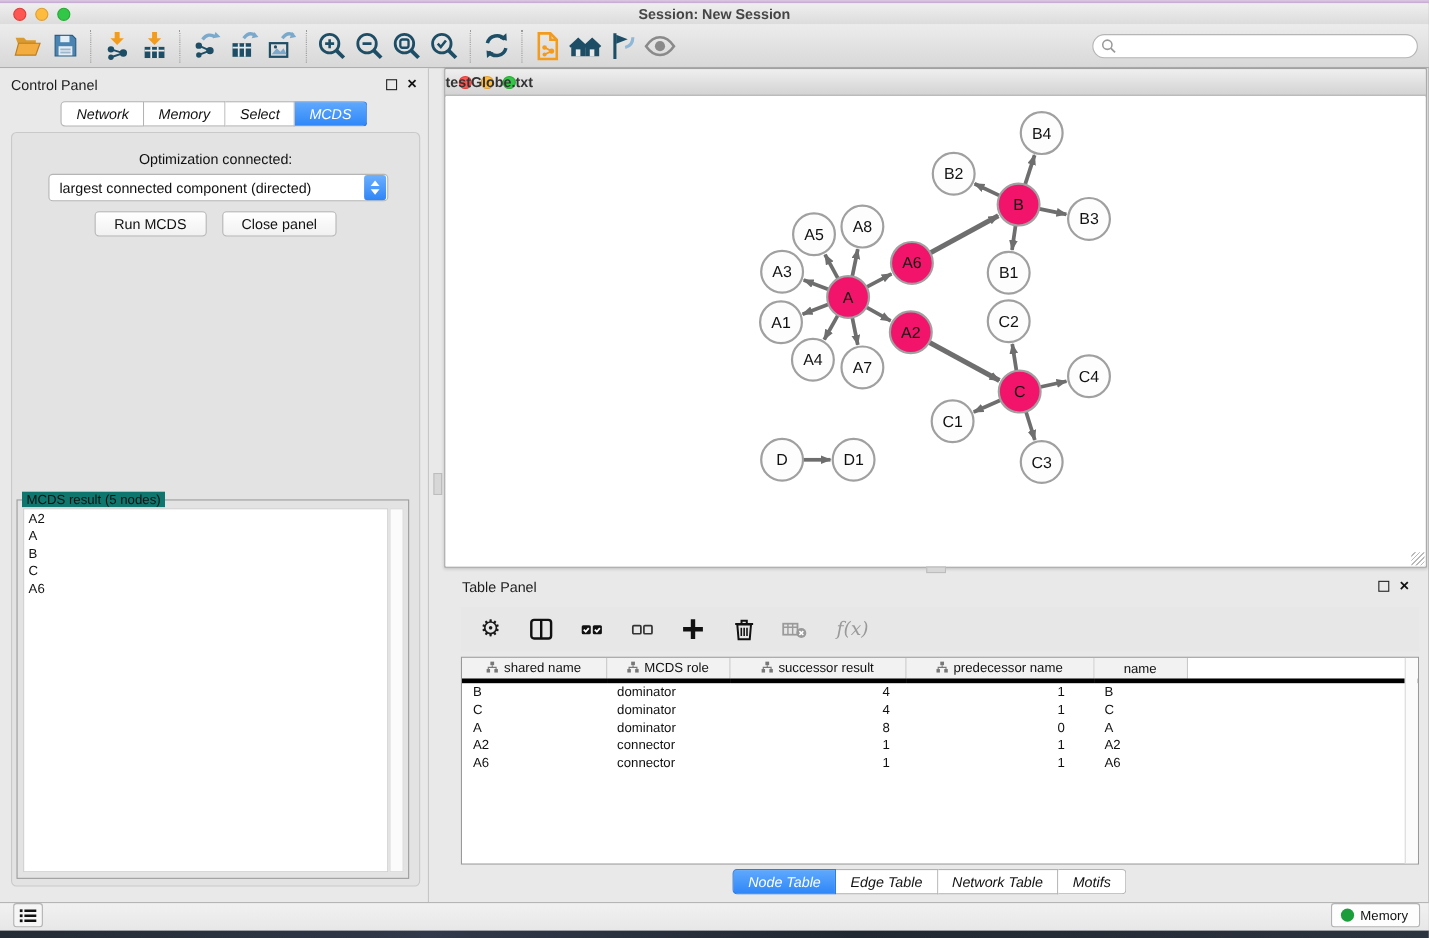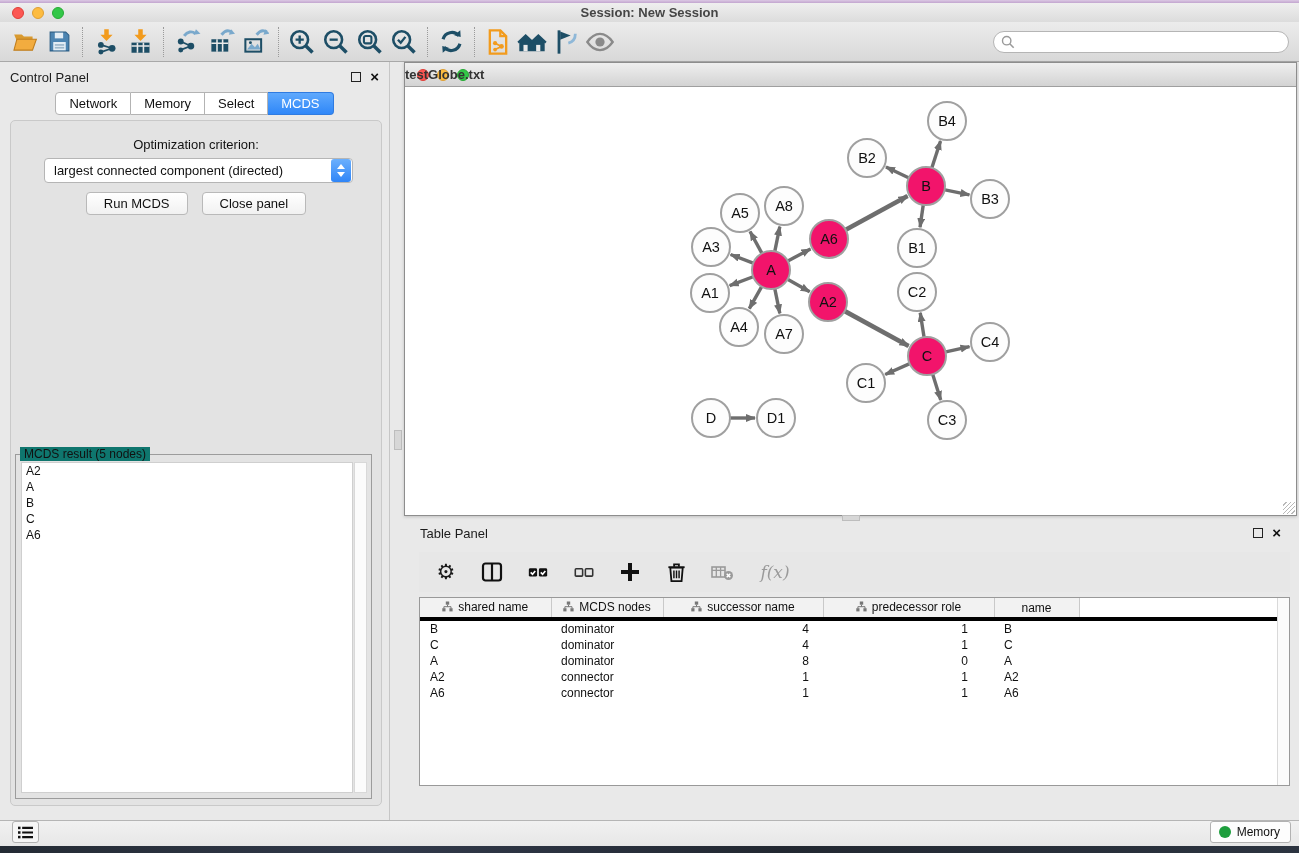--- a/index.html
+++ b/index.html
@@ -35,21 +35,21 @@
   .control-panel { position:absolute; left:0; top:62px; width:390px; height:758px;
     background:#e9e9e9; border-right:1px solid #c6c6c6; }
   .panel-head { position:relative; height:30px; display:flex; align-items:center; padding:0 10px; }
   .panel-title { font-size:13px; color:#1c1c1c; }
   .win-icons { margin-left:auto; display:flex; gap:9px; align-items:center; }
   .float-box { width:10px; height:10px; border:1.6px solid #222; }
   .close-x { font-size:15px; font-weight:700; color:#111; line-height:10px; }
 
   .seg-row { display:flex; justify-content:center; }
   .seg { height:23px; line-height:21px; padding:0 13px; font-size:13px; background:#fff;
-    border:1px solid #b3b3b3; border-left:none; color:#111; text-align:center; }
+    border:1px solid #b3b3b3; border-left:none; color:#111; text-align:center;font-style:italic; }
   .seg:first-child { border-left:1px solid #b3b3b3; border-radius:4px 0 0 4px; }
   .seg:last-child { border-radius:0 4px 4px 0; }
   .seg.active { background:linear-gradient(#5fa9fd,#2f87f8); color:#fff; border-color:#2f7be0; }
 
   .cp-body { position:absolute; left:10px; right:7px; top:58px; bottom:14px;
     background:#e3e3e3; border:1px solid #c9c9c9; border-radius:5px; }
   .opt-label { text-align:center; margin-top:16px; font-size:13px; color:#111; }
   .select { position:absolute; left:33px; right:28px; top:37px; height:25px; background:#fff;
     border:1px solid #b5b5b5; border-radius:4px; display:flex; align-items:center; }
   .select-value { flex:1; font-size:13px; padding-left:9px; color:#111; white-space:nowrap;
@@ -298,21 +298,21 @@
       </span>
     </div>
     <div class="seg-row" id="cp-tabs">
         <div class="seg">Network</div>
         <div class="seg">Memory</div>
         <div class="seg">Select</div>
         <div class="seg active">MCDS</div>
       </div>
     <div style="height:11px"></div>
     <div class="cp-body">
-      <div class="opt-label">Optimization criterion:</div>
+      <div class="opt-label">Optimization connected:</div>
       <div class="select">
         <span class="select-value">largest connected component (directed)</span>
         <span class="select-stepper">
           <span class="chev-up"></span>
           <span class="chev-dn"></span>
         </span>
       </div>
       <div class="btn-row">
         <button class="push-btn">Run MCDS</button>
         <button class="push-btn">Close panel</button>
@@ -541,39 +541,39 @@
                   </svg>
                   <span>shared name</span>
                 </span></th>
               <th><span class="hdr-inner">
                   <svg width="11" height="11" viewBox="0 0 11 11">
                     <rect x="3.8" y="0.5" width="3.4" height="3.2" fill="#777"></rect>
                     <rect x="0.3" y="7.2" width="3.2" height="3.2" fill="#777"></rect>
                     <rect x="7.4" y="7.2" width="3.2" height="3.2" fill="#777"></rect>
                     <path d="M5.5 3.7v2M1.9 7.2v-1.5h7.1v1.5" fill="none" stroke="#777" stroke-width="1"></path>
                   </svg>
-                  <span>MCDS nodes</span>
+                  <span>MCDS role</span>
                 </span></th>
               <th><span class="hdr-inner">
                   <svg width="11" height="11" viewBox="0 0 11 11">
                     <rect x="3.8" y="0.5" width="3.4" height="3.2" fill="#777"></rect>
                     <rect x="0.3" y="7.2" width="3.2" height="3.2" fill="#777"></rect>
                     <rect x="7.4" y="7.2" width="3.2" height="3.2" fill="#777"></rect>
                     <path d="M5.5 3.7v2M1.9 7.2v-1.5h7.1v1.5" fill="none" stroke="#777" stroke-width="1"></path>
                   </svg>
-                  <span>successor name</span>
+                  <span>successor result</span>
                 </span></th>
               <th><span class="hdr-inner">
                   <svg width="11" height="11" viewBox="0 0 11 11">
                     <rect x="3.8" y="0.5" width="3.4" height="3.2" fill="#777"></rect>
                     <rect x="0.3" y="7.2" width="3.2" height="3.2" fill="#777"></rect>
                     <rect x="7.4" y="7.2" width="3.2" height="3.2" fill="#777"></rect>
                     <path d="M5.5 3.7v2M1.9 7.2v-1.5h7.1v1.5" fill="none" stroke="#777" stroke-width="1"></path>
                   </svg>
-                  <span>predecessor role</span>
+                  <span>predecessor name</span>
                 </span></th>
               <th><span class="hdr-inner">
                   <span>name</span>
                 </span></th>
               <th class="blank"></th>
             </tr>
           </thead>
         <tbody id="tbl-body">
             <tr>
               <td>B</td>
@@ -612,20 +612,26 @@
               <td>connector</td>
               <td class="num num-a">1</td>
               <td class="num num-b">1</td>
               <td>A6</td>
               <td></td>
             </tr>
           </tbody>
       </table>
       <div class="vtrack"></div>
     </div>
+    <div class="tp-tabs seg-row" id="table-tabs">
+        <div class="seg active">Node Table</div>
+        <div class="seg">Edge Table</div>
+        <div class="seg">Network Table</div>
+        <div class="seg">Motifs</div>
+      </div>
   </div>
 
   <div class="statusbar">
     <div class="sb-left-btn">
       <svg width="17" height="15" viewBox="0 0 20 18">
         <rect x="1" y="2" width="3" height="3" fill="#111"></rect>
         <rect x="1" y="7.5" width="3" height="3" fill="#111"></rect>
         <rect x="1" y="13" width="3" height="3" fill="#111"></rect>
         <path d="M6 3.5h13M6 9h13M6 14.5h13" stroke="#111" stroke-width="2.6"></path>
       </svg>

